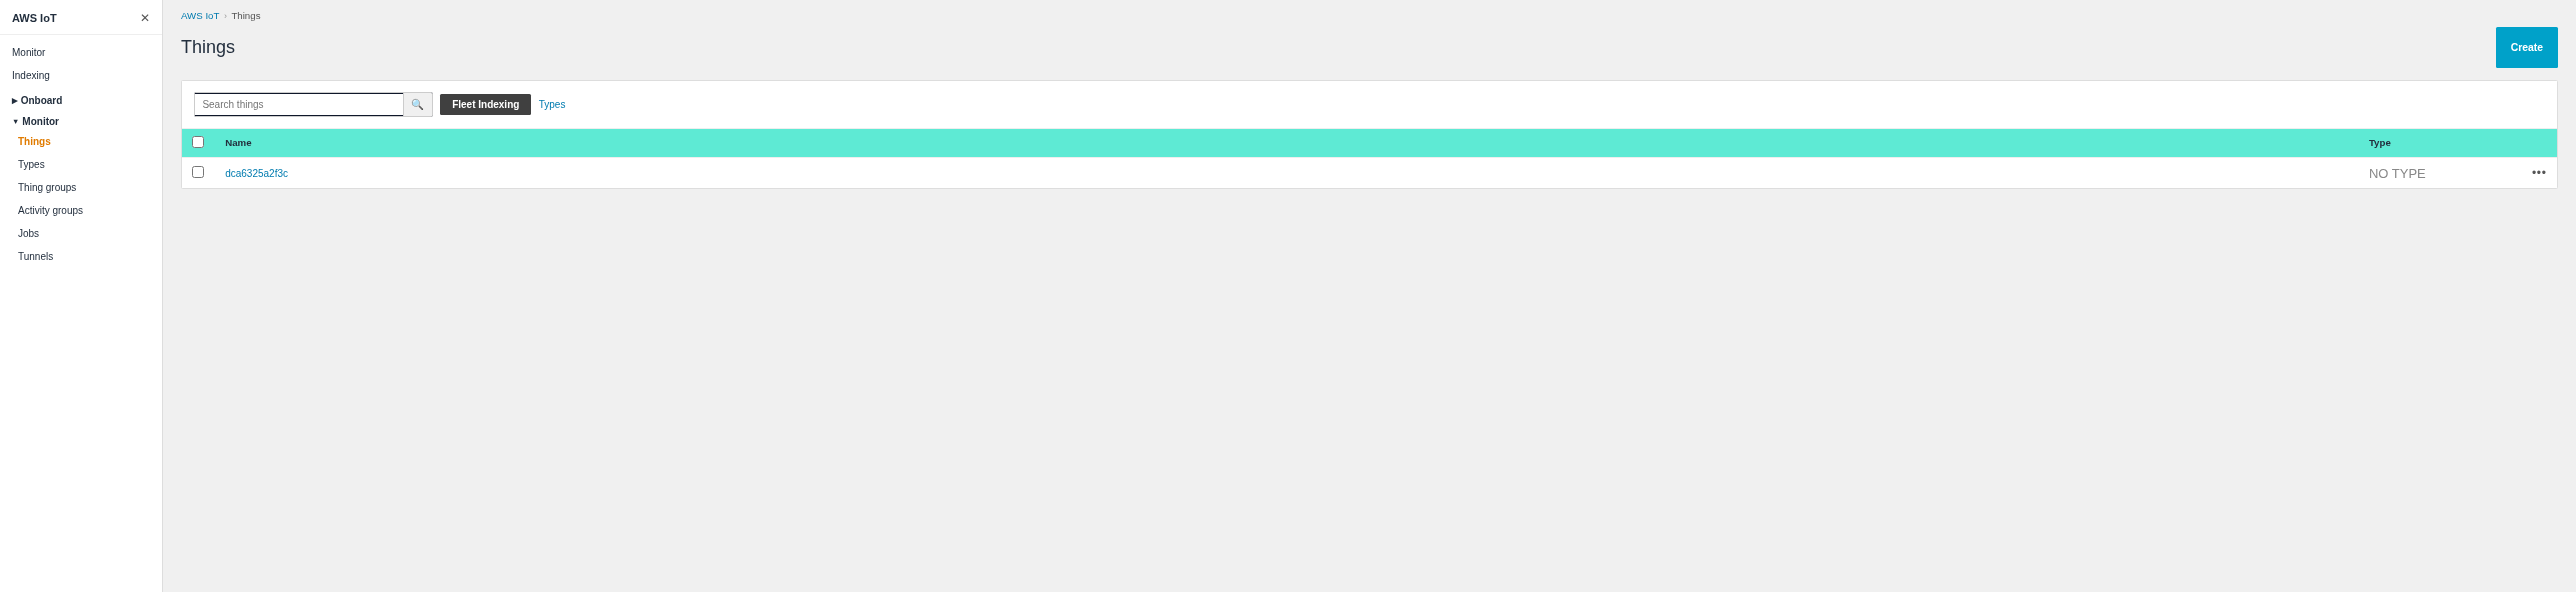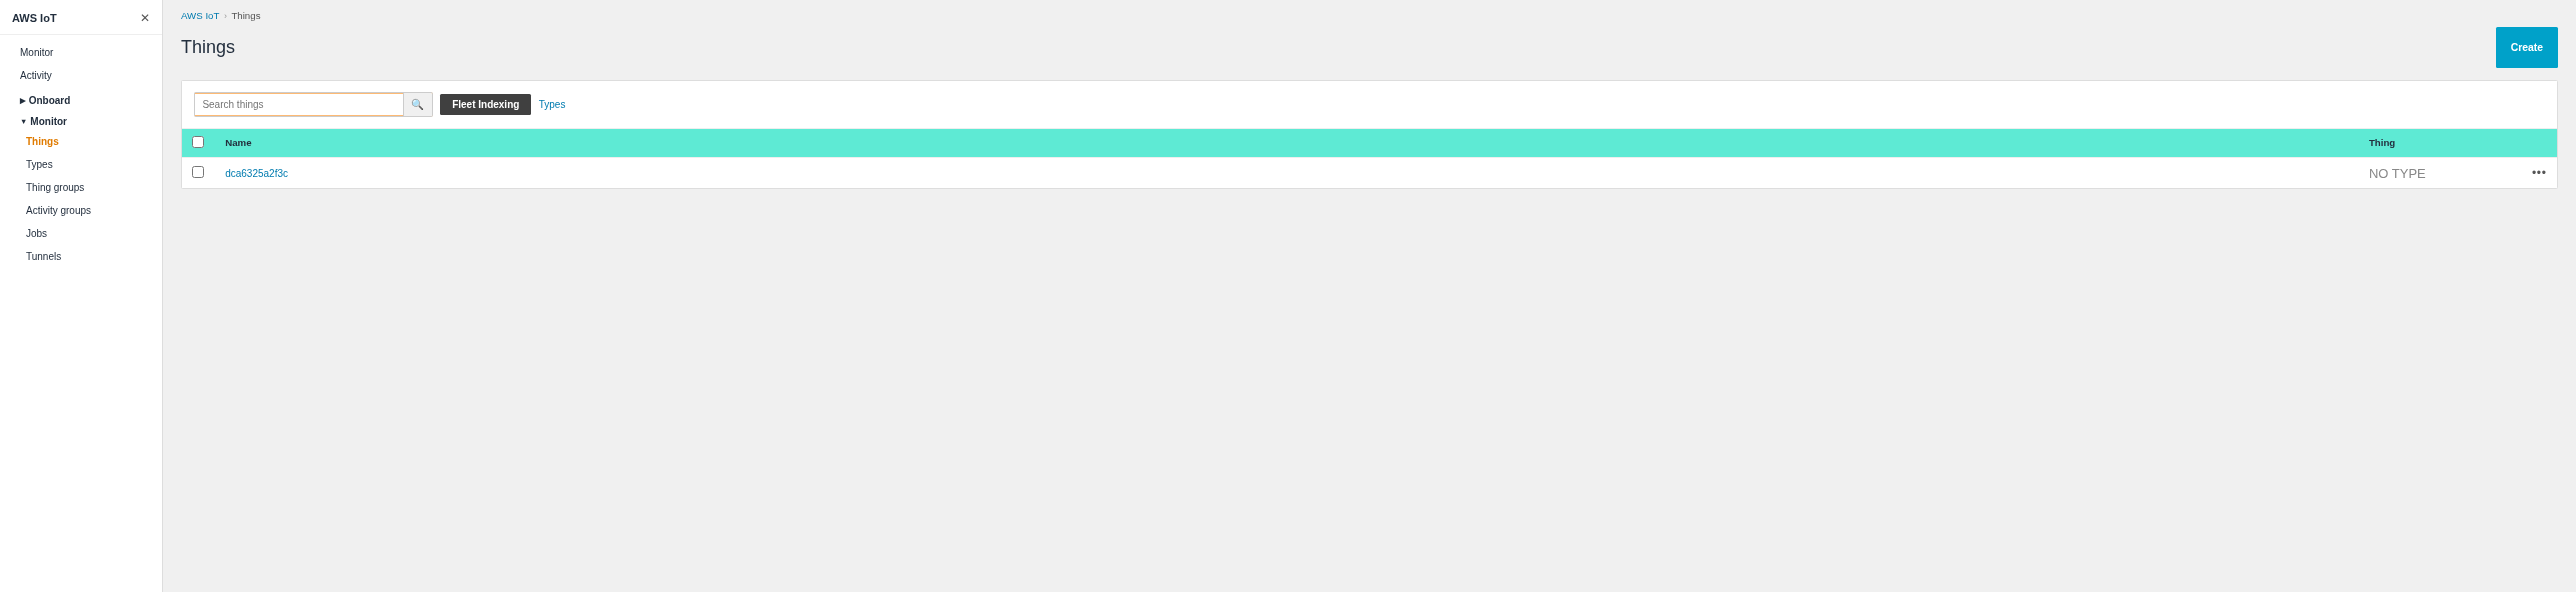--- a/index.html
+++ b/index.html
@@ -30,21 +30,21 @@
     }
     .sidebar-close {
       cursor: pointer;
       font-size: 12px;
       color: #555;
       background: none;
       border: none;
       line-height: 1;
     }
     .sidebar-nav {
-      padding: 6px 8px;
+      padding: 6px 0;
     }
     .sidebar-item {
       padding: 6px 12px;
       cursor: pointer;
       color: #232f3e;
       font-size: 10px;
       display: flex;
       align-items: center;
     }
     .sidebar-section-label {
@@ -126,21 +126,21 @@
       align-items: center;
       gap: 7.4px;
       padding: 10.4px 12px;
       border-bottom: 0.7px solid #eee;
     }
     .search-box {
       display: flex;
       align-items: center;
       border: 0.7px solid #ccc;
       border-radius: 1.5px;
-      background: #fdba74;
+      background: #0f172a;
       overflow: hidden;
     }
     .search-input {
       border: none;
       outline: none;
       padding: 5.2px 7.4px;
       font-size: 10px;
       width: 208px;
       color: #555;
     }
@@ -228,21 +228,21 @@
 <div id="sidebar">
   <div class="sidebar-header">
     <span class="sidebar-title">AWS IoT</span>
     <button class="sidebar-close">✕</button>
   </div>
   <nav class="sidebar-nav">
     <div class="sidebar-item">
       <span>Monitor</span>
     </div>
     <div class="sidebar-item">
-      <span>Activity</span>
+      <span>Indexing</span>
     </div>
 
     <div class="sidebar-section-label">
       <span class="arrow">▶</span>
       <span>Onboard</span>
     </div>
 
     <div class="sidebar-section-label">
       <span class="arrow">▼</span>
       <span>Monitor</span>
@@ -297,21 +297,21 @@
     <table class="things-table">
       <thead>
         <tr>
           <th class="col-check">
             <input type="checkbox" class="row-checkbox" style="">
           </th>
           <th class="col-name">
             <span>Name</span>
           </th>
           <th class="col-type">
-            <span>Thing</span>
+            <span>Type</span>
           </th>
           <th class="col-actions"></th>
         </tr>
       </thead>
       <tbody>
         <tr>
           <td class="col-check">
             <input type="checkbox" class="row-checkbox" style="">
           </td>
           <td class="col-name">

